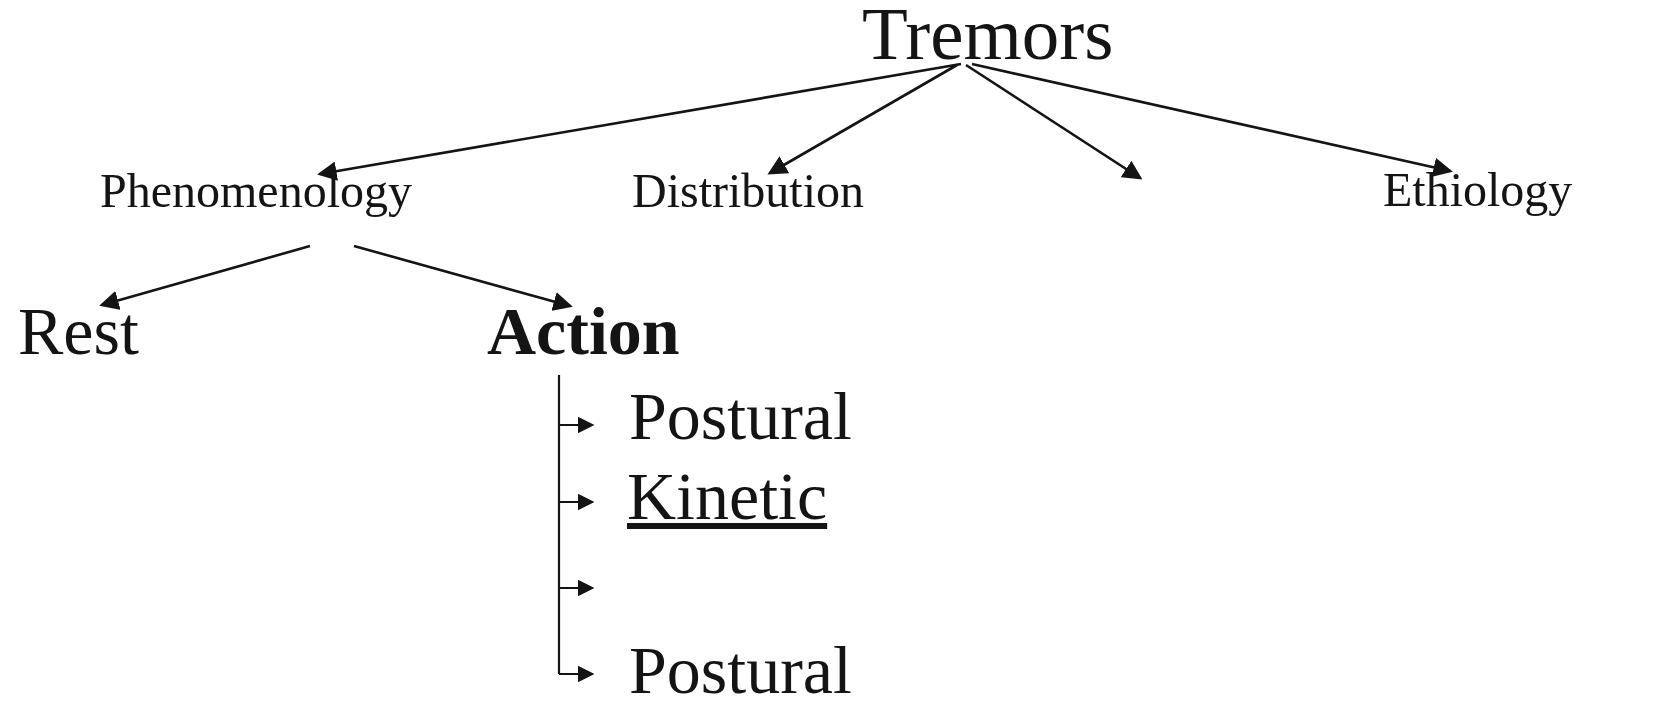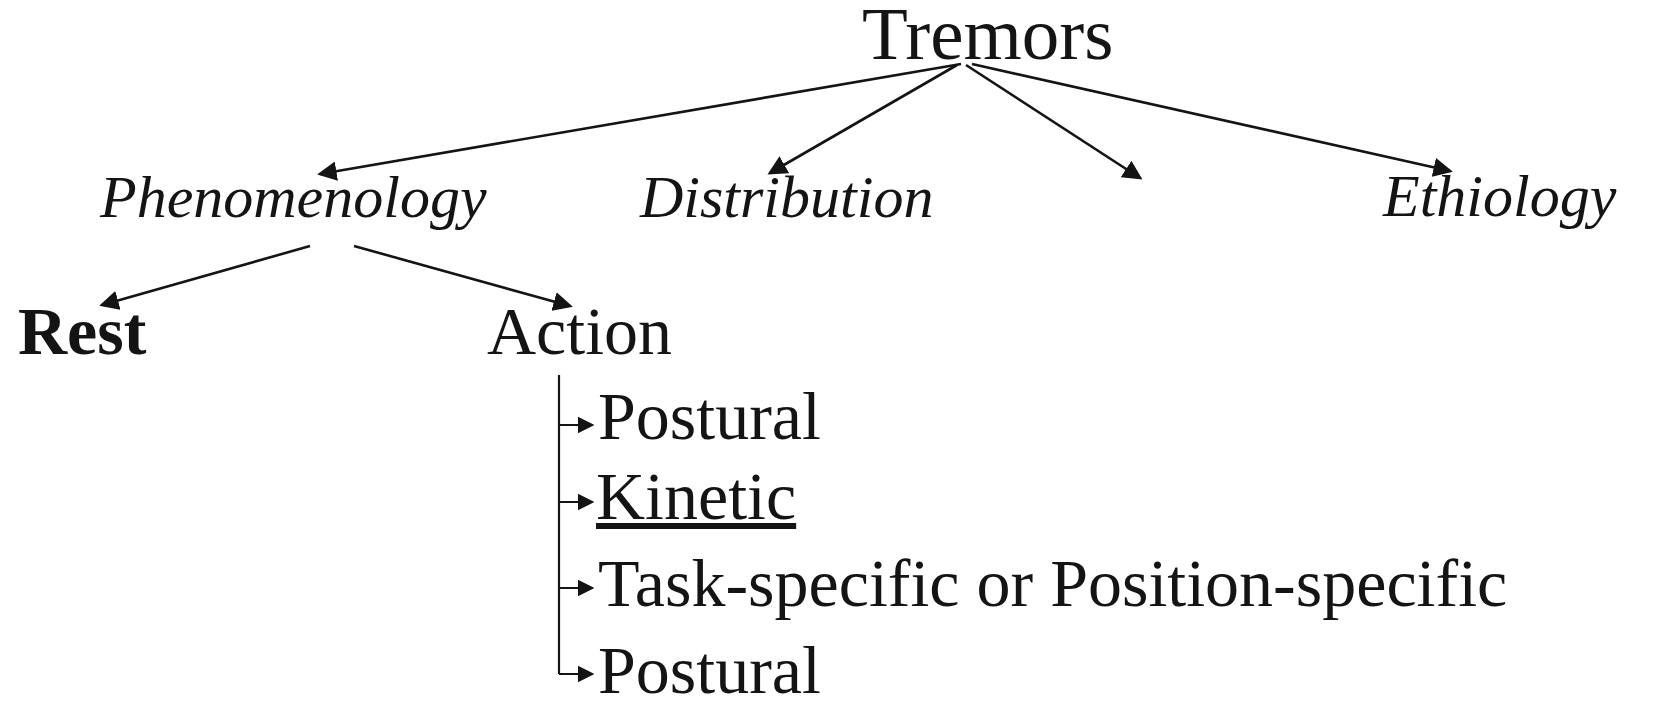--- a/index.html
+++ b/index.html
@@ -24,32 +24,32 @@
     width: 1664px;
     height: 713px;
   }
   .node {
     position: absolute;
     white-space: nowrap;
     line-height: 1;
     letter-spacing: 0px;
   }
   .lvl-title { font-size: 75px; }
-  .lvl-1     { font-size: 60px; font-style: italic; }
+  .lvl-1     { font-size: 48px; }
   .lvl-2     { font-size: 68px; }
-  .lvl-3     { font-size: 68px; }
+  .lvl-3     { font-size: 68px; margin-left: 31px; }
 
   
   .pos-tremors       { left: 862px;  top: -4px;  }
   .pos-phenomenology { left: 100px;  top: 167px; }
-  .pos-distribution  { left: 632px;  top: 167px; margin-left: 8px; }
+  .pos-distribution  { left: 632px;  top: 167px; }
   .pos-frequency     { left: 1063px; top: 167px; }
   .pos-ethiology     { left: 1383px; top: 166px; }
-  .pos-rest          { left: 18px;   top: 297px; font-weight: bold; }
-  .pos-action        { left: 487px;  top: 297px; }
+  .pos-rest          { left: 18px;   top: 297px; }
+  .pos-action        { left: 487px;  top: 297px; font-weight: bold; }
   .pos-postural      { left: 598px;  top: 382px; }
   .pos-kinetic       { left: 596px;  top: 462px; text-decoration: underline; }
   .pos-task          { left: 598px;  top: 549px; }
   .pos-isometric     { left: 598px;  top: 636px; }
 </style>
 </head>
 <body>
 
 <div class="canvas">
 
@@ -81,16 +81,15 @@
 
   <div class="node lvl-1 pos-phenomenology">Phenomenology</div>
   <div class="node lvl-1 pos-distribution">Distribution</div>
   <div class="node lvl-1 pos-ethiology">Ethiology</div>
 
   <div class="node lvl-2 pos-rest">Rest</div>
   <div class="node lvl-2 pos-action">Action</div>
 
   <div class="node lvl-3 pos-postural">Postural</div>
   <div class="node lvl-3 pos-kinetic">Kinetic</div>
-  <div class="node lvl-3 pos-task">Task-specific or Position-specific</div>
   <div class="node lvl-3 pos-isometric">Postural</div>
 
 </div>
 
 </body></html>

